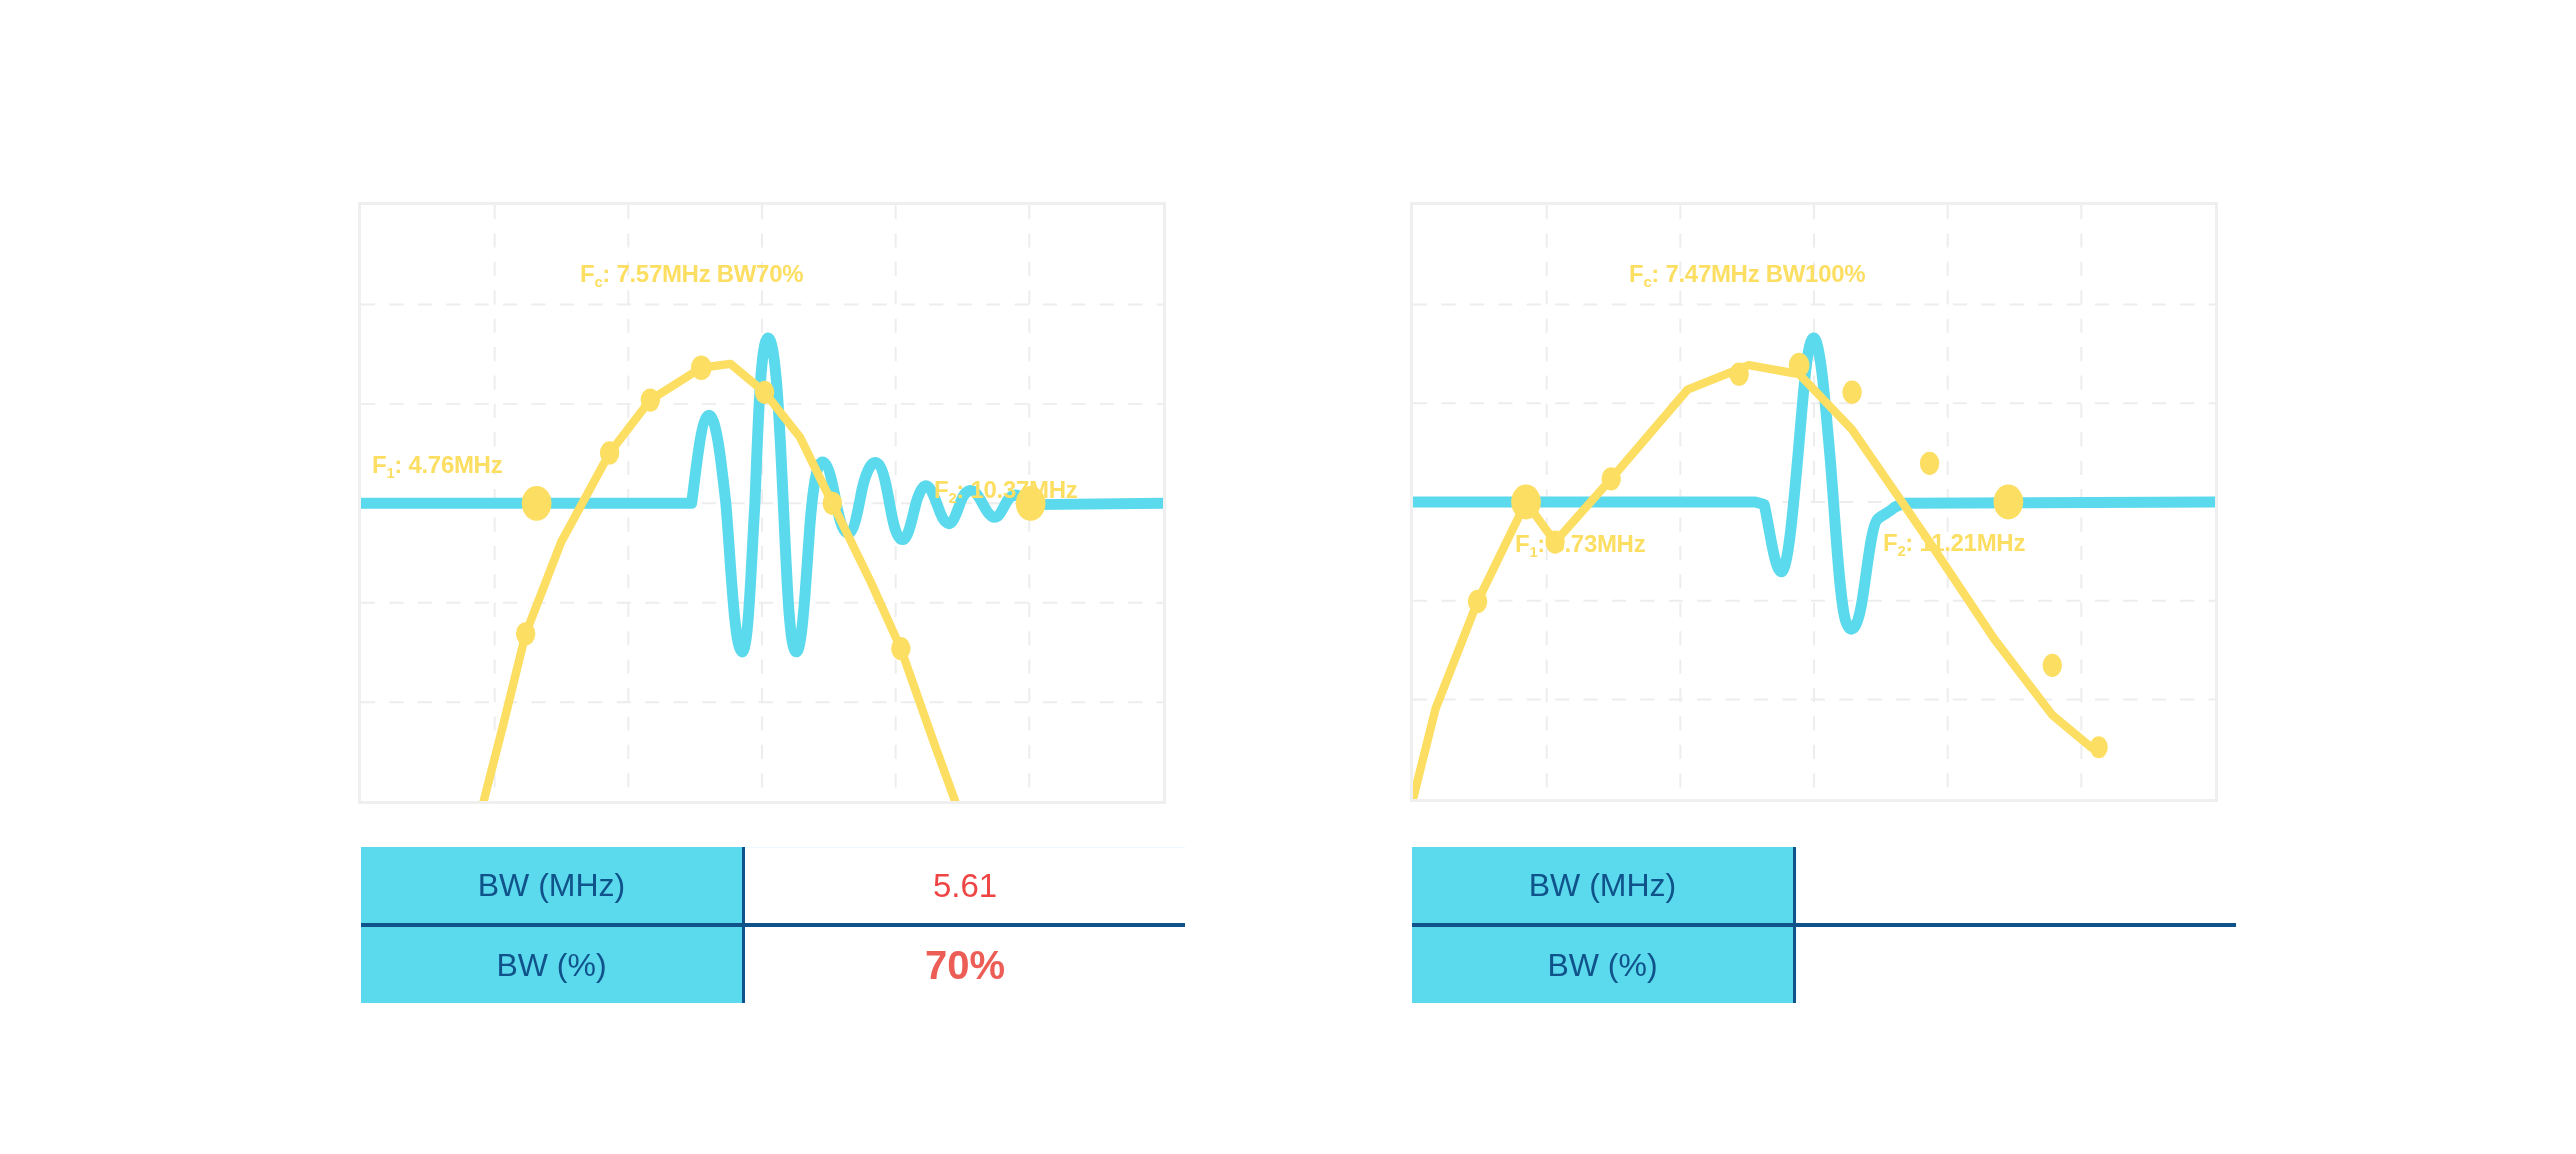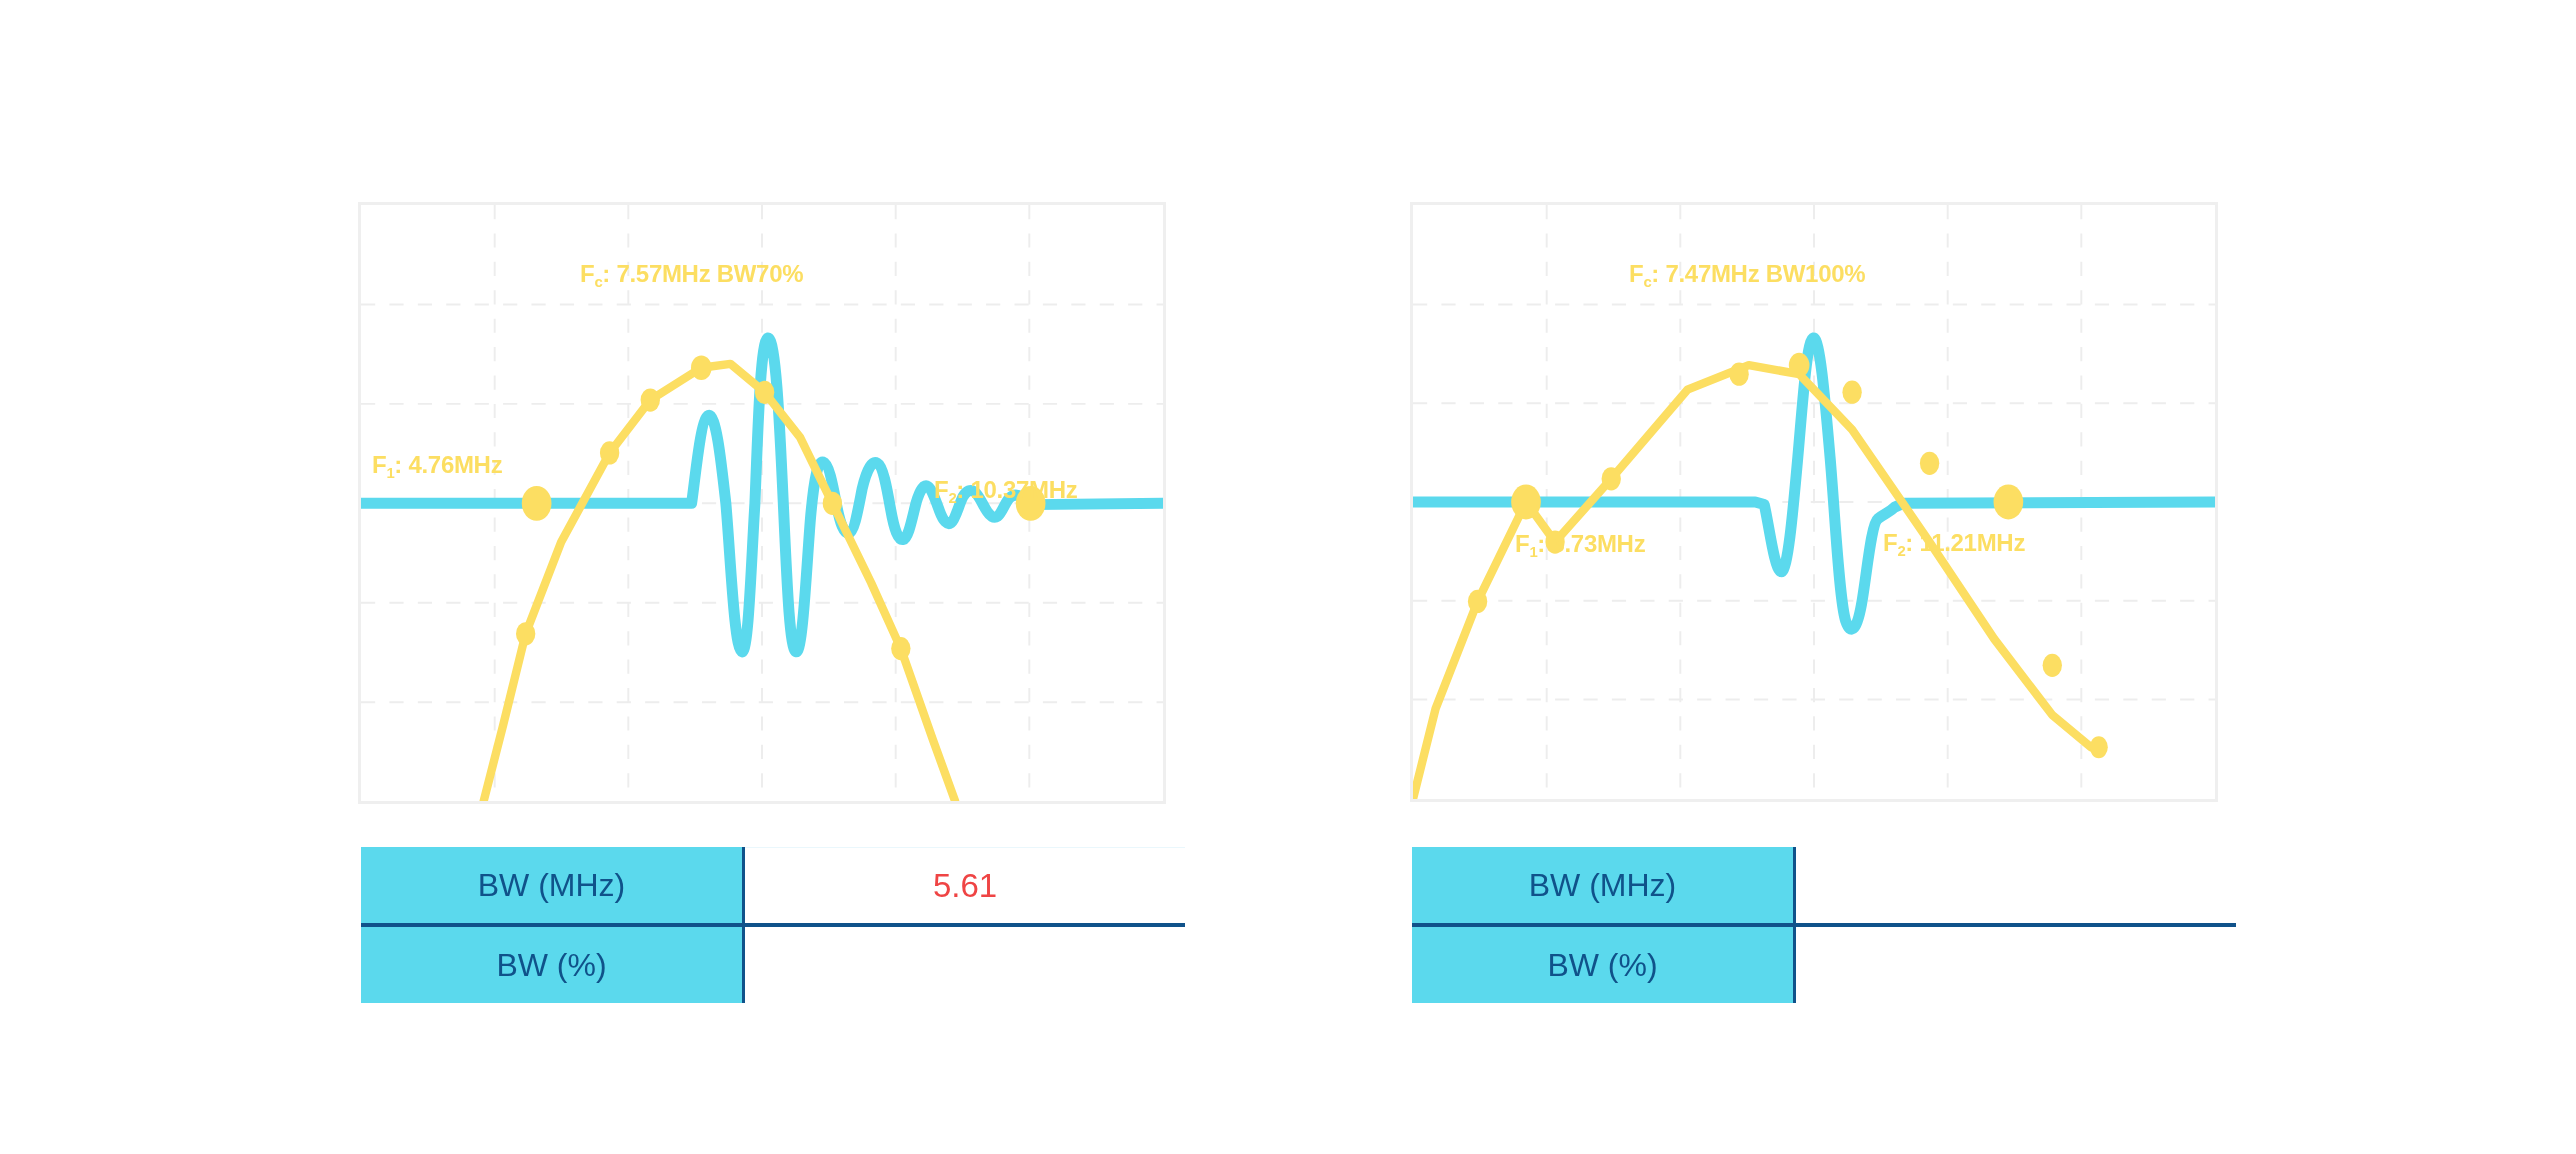--- a/index.html
+++ b/index.html
@@ -128,20 +128,21 @@
     <span>F</span><sub>2</sub><span>: 10.37MHz</span>
   </div>
 
   <div class="bw-table" id="bw-table-left">
     <div class="bw-row row-hz">
       <div class="bw-label">BW (MHz)</div>
       <div class="bw-value">5.61</div>
     </div>
     <div class="bw-row row-pct">
       <div class="bw-label">BW (%)</div>
+      <div class="bw-value">70%</div>
     </div>
   </div>
 </div>
 
 <div class="panel" id="panel-right">
 
   <div class="plot-frame" id="plot-frame-right">
     <svg class="plot-svg" viewBox="0 0 1242 920" preserveAspectRatio="none">
       <g stroke="#EDEDED" stroke-width="3" stroke-dasharray="22 22">
         <line x1="0" y1="154" x2="1242" y2="154"></line>

